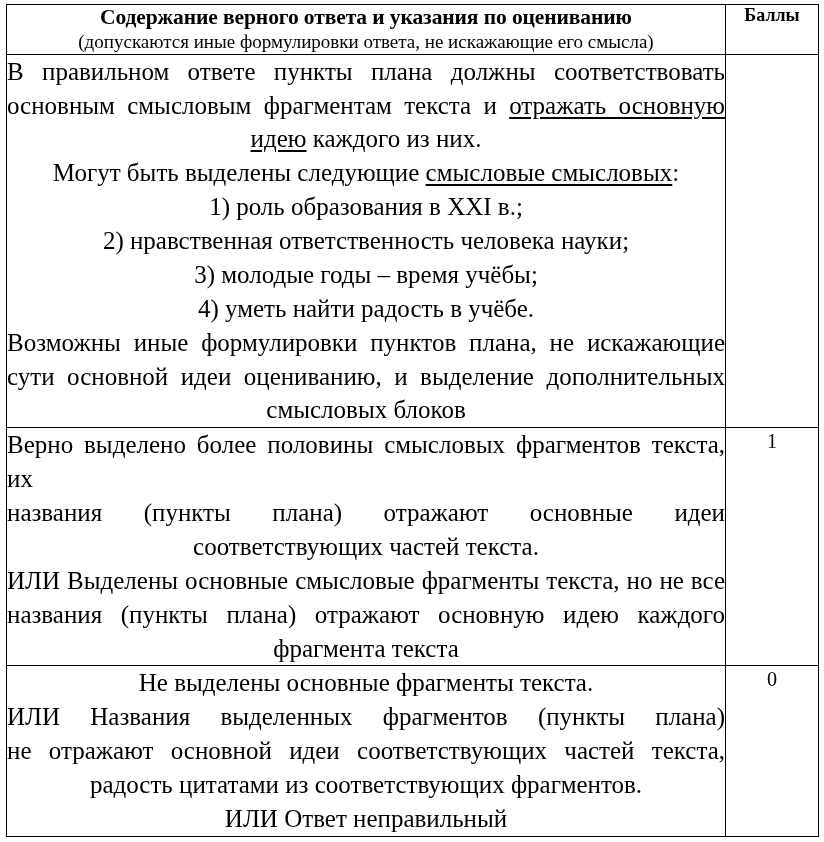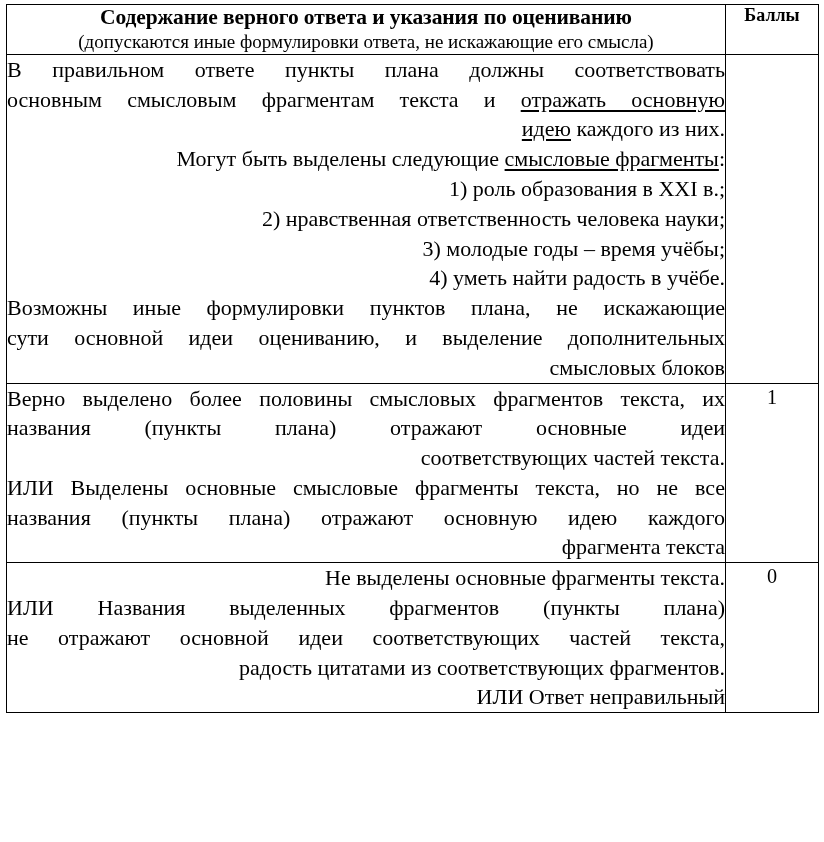--- a/index.html
+++ b/index.html
@@ -61,40 +61,40 @@
     text-align: center;
     font-weight: bold;
     font-size: 18px;
     padding-top: 6px;
     vertical-align: top;
   }
 
   
   .body-cell {
     padding: 4px 9px 5px 9px;
-    font-size: 22px;
+    font-size: 25px;
     line-height: 1.355;
   }
   .score-cell {
     text-align: center;
     font-size: 20.2px;
     line-height: 1.355;
     padding: 4px 4px 0 4px;
   }
 
   p.line {
     margin: 0;
     padding: 0;
   }
   p.just {
     text-align: justify;
     text-align-last: justify;
   }
   p.plain {
-    text-align: right;
+    text-align: center;
   }
 
   .u { text-decoration: underline; text-underline-offset: 2.5px; }
 
   
   .total-cell {
     text-align: right;
     font-style: italic;
     font-size: 20.2px;
     line-height: 1.355;
@@ -125,21 +125,21 @@
         </th>
         <th class="hdr-score">Баллы</th>
       </tr>
     </thead>
     <tbody>
       <tr>
         <td class="body-cell">
             <p class="line just">В правильном ответе пункты плана должны соответствовать</p>
             <p class="line just">основным смысловым фрагментам текста и <span class="u">отражать основную</span></p>
             <p class="line plain"><span class="u">идею</span> каждого из них.</p>
-            <p class="line plain">Могут быть выделены следующие <span class="u">смысловые фрагменты</span>:</p>
+            <p class="line plain">Могут быть выделены следующие <span class="u">смысловые смысловых</span>:</p>
             <p class="line plain">1) роль образования в XXI в.;</p>
             <p class="line plain">2) нравственная ответственность человека науки;</p>
             <p class="line plain">3) молодые годы – время учёбы;</p>
             <p class="line plain">4) уметь найти радость в учёбе.</p>
             <p class="line just">Возможны иные формулировки пунктов плана, не искажающие</p>
             <p class="line just">сути основной идеи оцениванию, и выделение дополнительных</p>
             <p class="line plain">смысловых блоков</p>
           </td>
         <td class="score-cell"></td>
       </tr>

